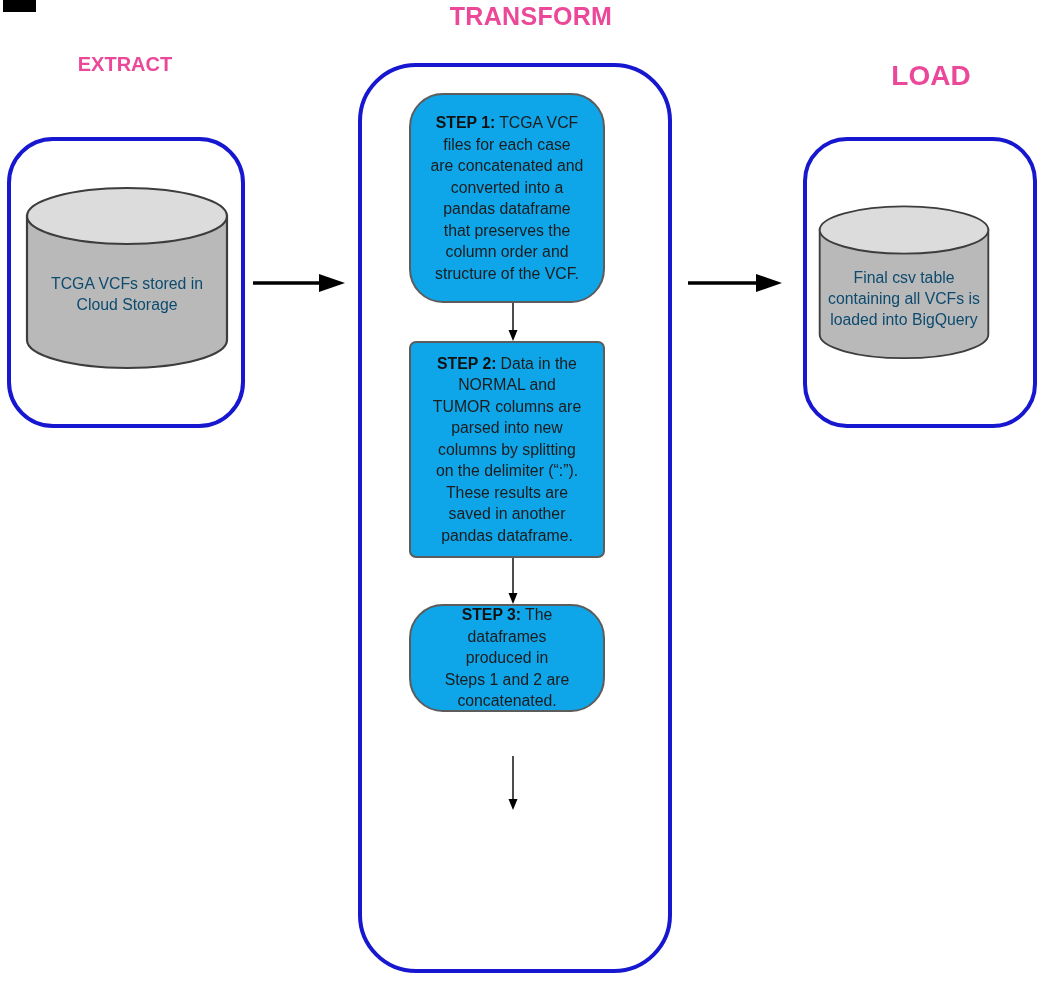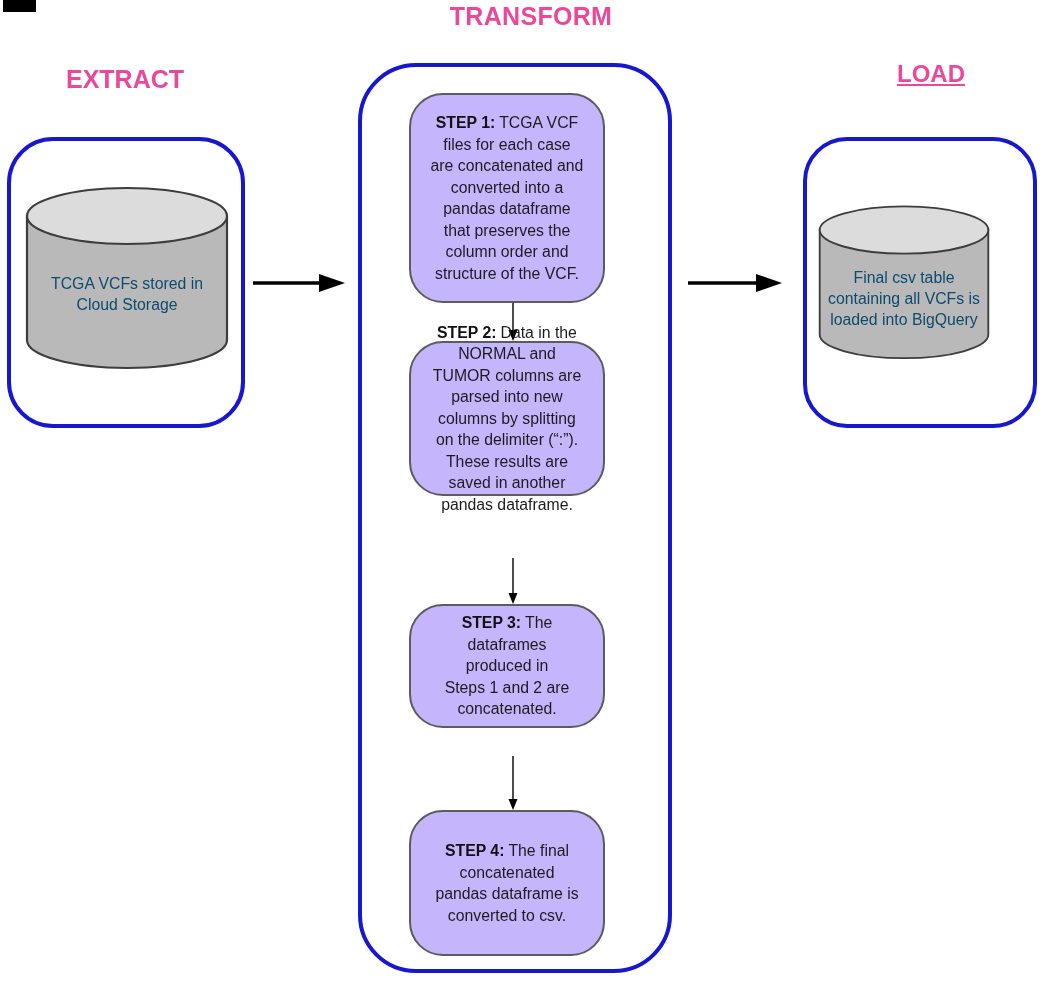--- a/index.html
+++ b/index.html
@@ -10,23 +10,23 @@
     font-family:"Liberation Sans", sans-serif;
     color:#1f1f1f;
     overflow:hidden;
   }
   .abs{position:absolute;}
   .title{
     font-weight:bold;
     text-align:center;
     color:#ec4899;
   }
-  .t-extract{left:45px;top:53px;width:160px;font-size:25px;margin-top:12px;}
+  .t-extract{left:45px;top:53px;width:160px;font-size:20px;}
   .t-transform{left:431px;top:2px;width:200px;font-size:25px;letter-spacing:.3px;}
-  .t-load{left:851px;top:60px;width:160px;font-size:24px;text-decoration:underline;}
+  .t-load{left:851px;top:60px;width:160px;font-size:28px;}
 
   .panel{
     position:absolute;
     border:4px solid #1717cf;
     border-radius:50px;
     background:#ffffff;
     box-sizing:border-box;
   }
   .p-extract{left:7px;top:137px;width:238px;height:291px;border-radius:46px;}
   .p-transform{left:358px;top:63px;width:314px;height:910px;border-radius:58px;}
@@ -42,30 +42,30 @@
     padding-top:28px;
     text-align:center;
     font-size:15.8px;line-height:21px;
     white-space:pre-line;
     color:#0c4a6e;
   }
 
   .step{
     position:absolute;
     left:409px;width:196px;
-    background:#c4b5fd;
+    background:#0ea5e9;
     border:2.5px solid #5c5c5c;
     border-radius:34px;
     box-sizing:border-box;
     display:flex;align-items:center;justify-content:center;
     text-align:center;
   }
   .s1{top:93px;height:210px;}
-  .s2{top:341px;height:155px;}
-  .s3{top:604px;height:124px;}
+  .s2{top:341px;height:217px;border-radius:7px;}
+  .s3{top:604px;height:108px;}
   .s4{top:810px;height:146px;}
   .step-text{
     font-size:15.8px;line-height:21.5px;
     padding:0 6px;
     color:#1c1c1c;
   }
   .step-label{margin-right:4px;color:#111111;}
   .step-body{white-space:pre-line;}
 
   .corner-mark{left:3px;top:0;width:33px;height:12px;background:#000000;}
@@ -137,26 +137,20 @@
 produced in
 Steps 1 and 2 are
 concatenated.</span></div>
   </div>
 
   <svg class="abs" style="left:505px;top:756px;" width="16" height="54" viewBox="0 0 16 54">
     <line x1="8" y1="0" x2="8" y2="44" stroke="#000000" stroke-width="1.4"></line>
     <polygon points="3.5,43 12.5,43 8,54" fill="#000000"></polygon>
   </svg>
 
-  <div class="step s4">
-    <div class="step-text"><b class="step-label">STEP 4:</b><span class="step-body">The final
-concatenated
-pandas dataframe is
-converted to csv.</span></div>
-  </div>
 
   <svg class="abs" style="left:688px;top:270px;" width="94" height="26" viewBox="0 0 94 26">
     <line x1="0" y1="13" x2="70" y2="13" stroke="#000000" stroke-width="3.4"></line>
     <polygon points="68,4 94,13 68,22" fill="#000000"></polygon>
   </svg>
 
   <div class="panel p-load"></div>
   <div class="cyl-wrap cyl-load">
     <svg viewBox="0 0 204 188">
       <path d="M2 30 L2 154 A100 28 0 0 0 202 154 L202 30 Z" fill="#b9b9b9" stroke="#3d3d3d" stroke-width="2.2"></path>

